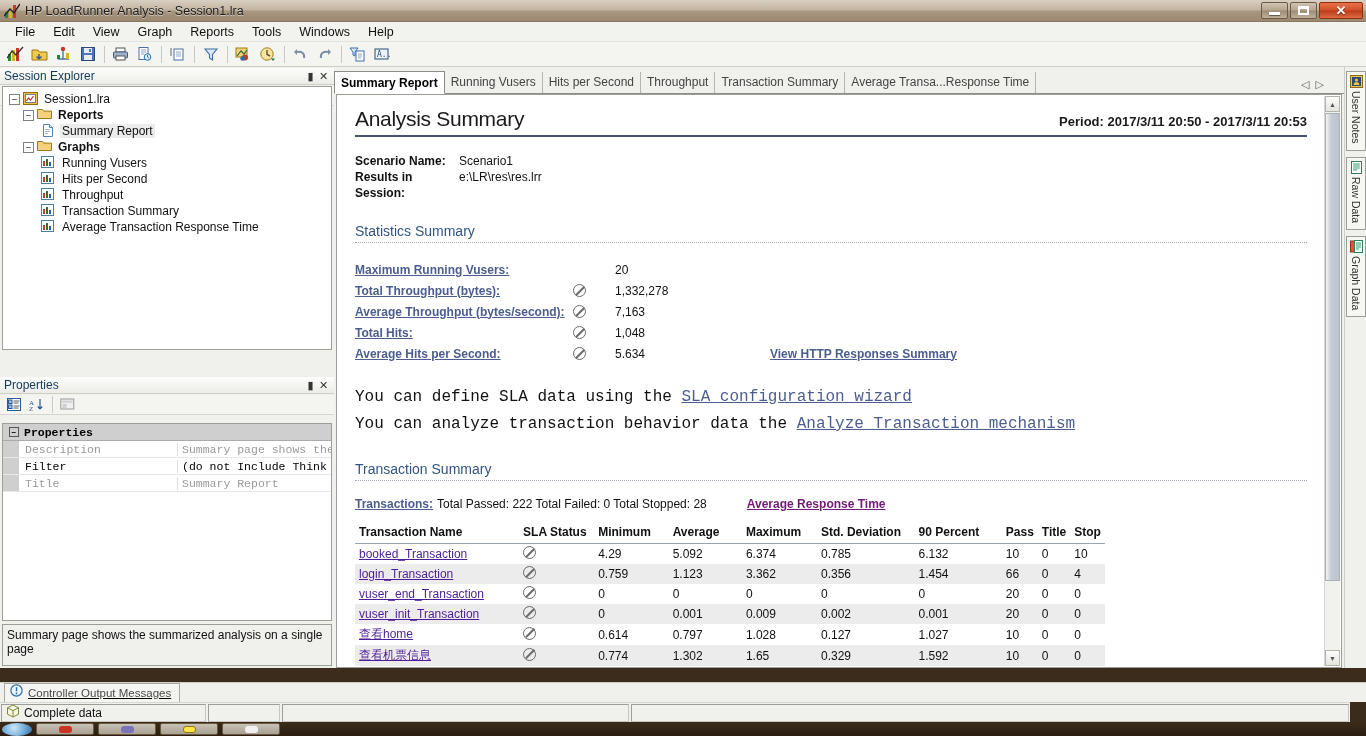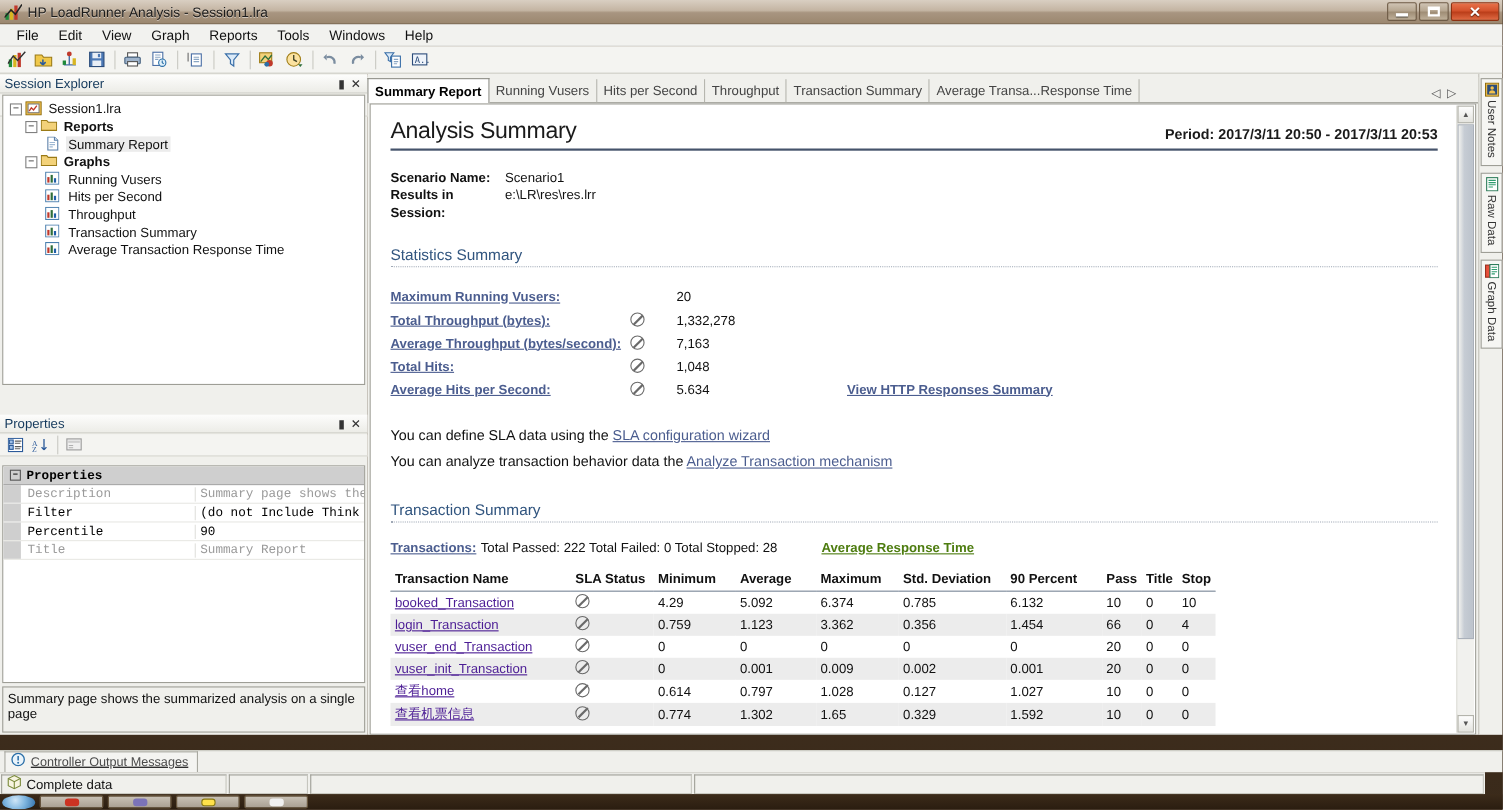--- a/index.html
+++ b/index.html
@@ -200,27 +200,27 @@
   .sla-icon { display:inline-block; width:13px; height:13px; position:relative;}
   .sla-icon:before {
     content:''; position:absolute; left:0; top:0; width:11px; height:11px;
     border:1.5px solid #6a6a6a; border-radius:50%;
   }
   .sla-icon:after {
     content:''; position:absolute; left:1px; top:5.5px; width:12px; height:1.5px;
     background:#6a6a6a; transform:rotate(-45deg); transform-origin:center;
   }
 
-  .note { font-size:13px; color:#111; margin-top:8px;}
+  .note { font-size:16px; color:#111; margin-top:8px;font-family:Liberation Mono, monospace;}
   .note a { color:#4b5d8f; text-decoration:underline; cursor:pointer;}
 
   .txnline { font-size:12px; color:#111; margin-top:16px; display:flex; align-items:center; gap:0;}
   .txnline .t-lbl { color:#4b5d8f; font-weight:bold; text-decoration:underline; cursor:pointer;}
   .txnline .t-txt { margin-left:4px; }
-  .txnline .t-lnk { color:#4d7c0f; font-weight:bold; text-decoration:underline; cursor:pointer; margin-left:40px;}
+  .txnline .t-lnk { color:#701a75; font-weight:bold; text-decoration:underline; cursor:pointer; margin-left:40px;}
 
   
   table.txn {
     margin-top:12px; border-collapse:collapse; width:750px;
     font-size:12px;
   }
   table.txn th {
     text-align:left; font-weight:bold; color:#111; font-size:12px;
     padding:2px 4px 4px 4px; border-bottom:1px solid #9aa3b0;
     white-space:nowrap;
@@ -654,25 +654,20 @@
 
     <div class="prow">
       <span class="leftstrip"></span>
       <span class="pcell-name pdim">Description</span>
       <span class="pcell-val pdim">Summary page shows the summa</span>
     </div>
     <div class="prow">
       <span class="leftstrip"></span>
       <span class="pcell-name pbold">Filter</span>
       <span class="pcell-val pbold">(do not Include Think Time)</span>
-    </div>
-    <div class="prow">
-      <span class="leftstrip"></span>
-      <span class="pcell-name pbold">Percentile</span>
-      <span class="pcell-val pbold">90</span>
     </div>
     <div class="prow">
       <span class="leftstrip"></span>
       <span class="pcell-name pdim">Title</span>
       <span class="pcell-val pdim">Summary Report</span>
     </div>
   </div>
 
   <div class="desc-box">Summary page shows the summarized analysis on a single page</div>
 

